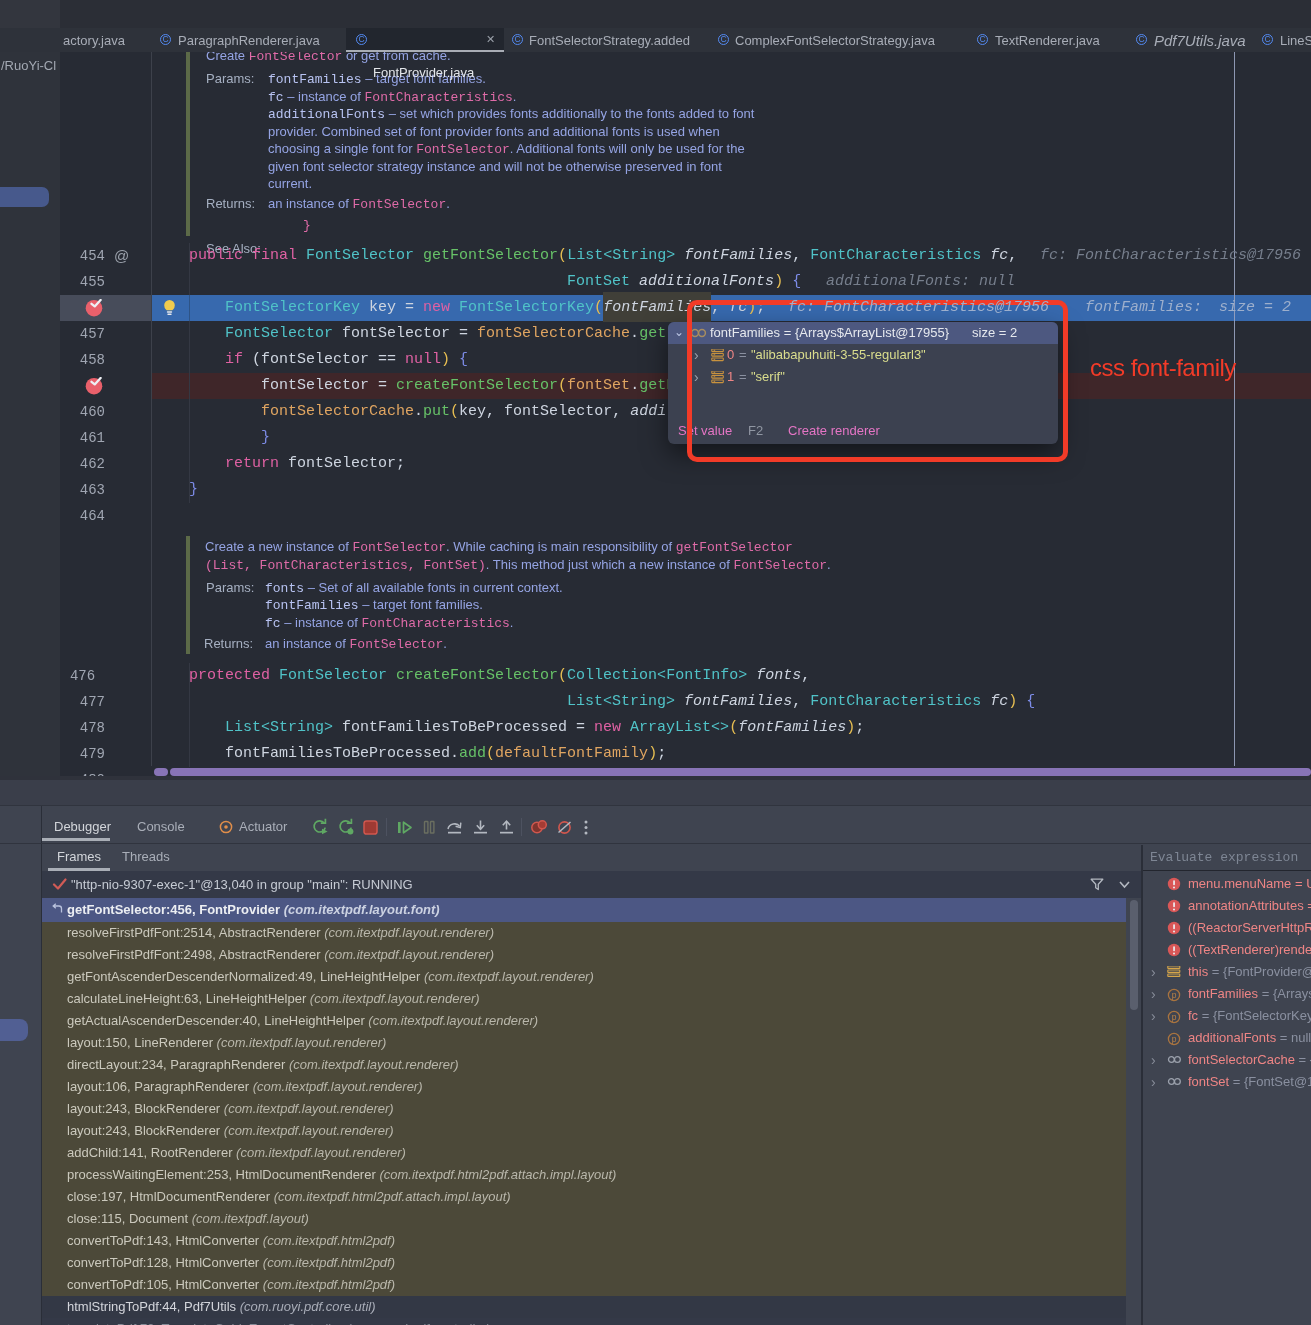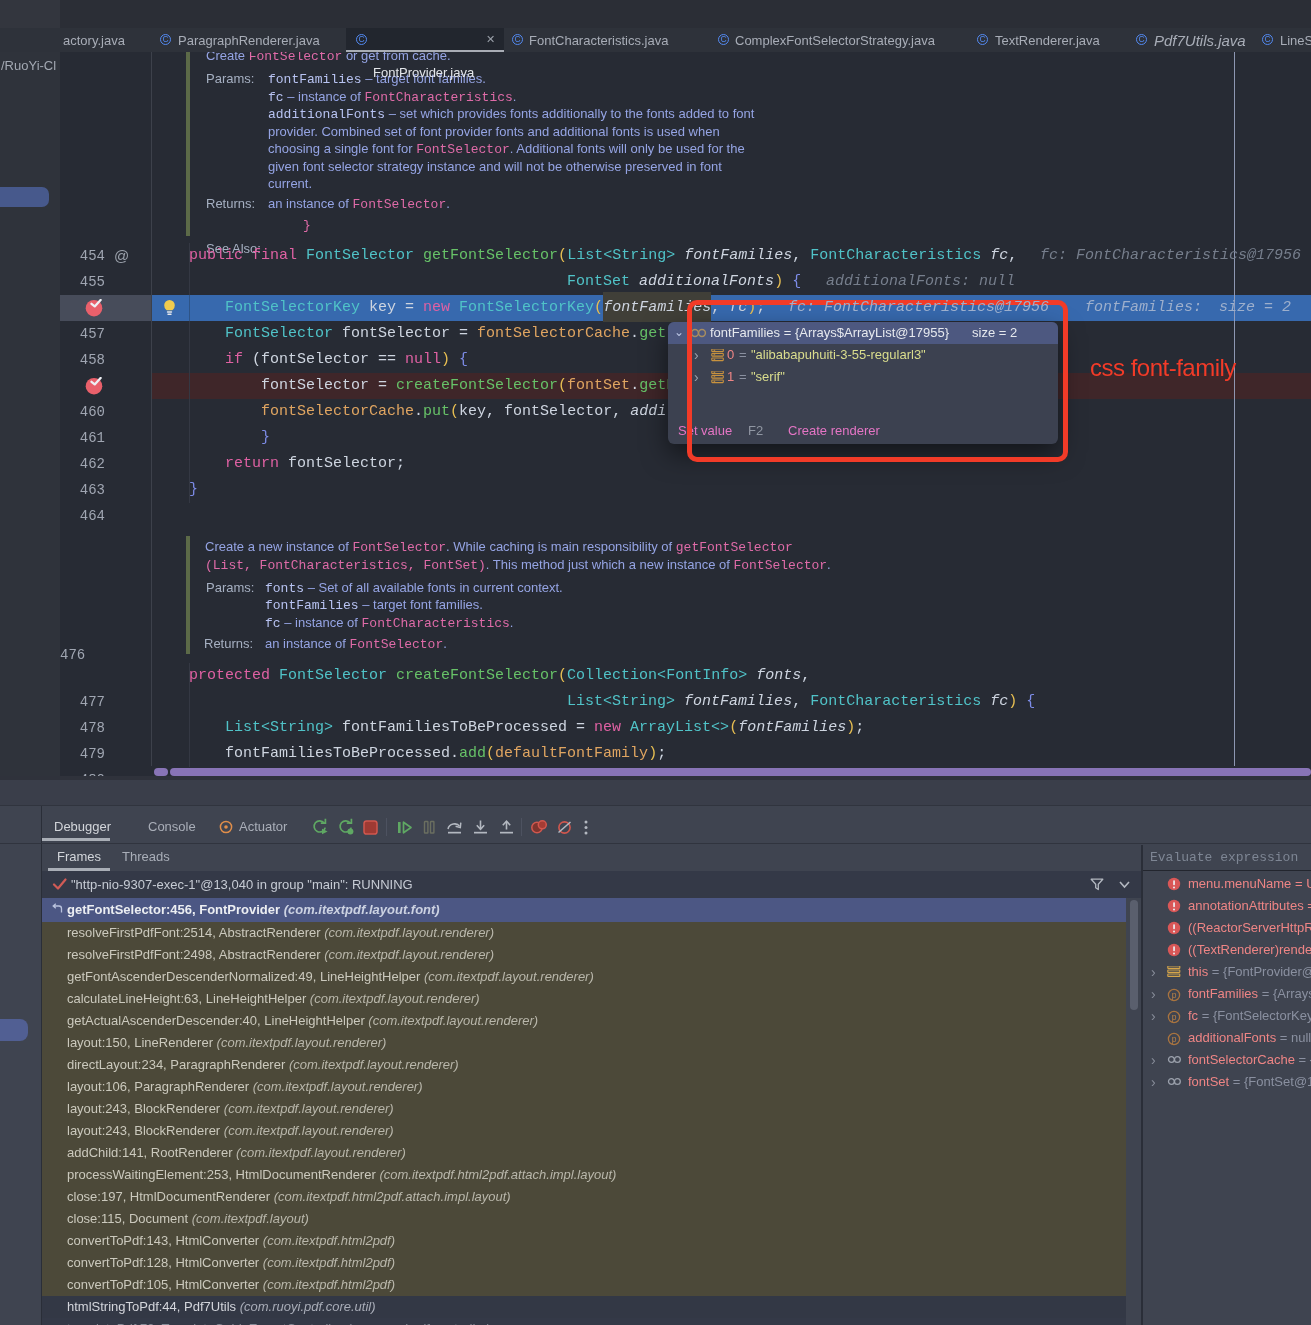--- a/index.html
+++ b/index.html
@@ -18,21 +18,21 @@
 <div style="position:absolute;left:160px;top:33px;width:11px;height:12px;font-size:8.5px;line-height:12px;text-align:center;color:#538af2;z-index:42;">C</div>
 <div style="position:absolute;left:178px;top:31.5px;white-space:pre;font-size:13px;line-height:17px;color:#a8adb7;z-index:42;">ParagraphRenderer.java</div>
 <div style="position:absolute;left:346px;top:28px;width:158px;height:24px;background:#22262e;z-index:41;"></div>
 <div style="position:absolute;left:346px;top:49.5px;width:158px;height:2.5px;background:#a9adb5;z-index:42;"></div>
 <div style="position:absolute;left:356px;top:34px;width:11px;height:11px;border:1.4px solid #538af2;border-radius:50%;box-sizing:border-box;z-index:42;"></div>
 <div style="position:absolute;left:356px;top:33px;width:11px;height:12px;font-size:8.5px;line-height:12px;text-align:center;color:#538af2;z-index:42;">C</div>
 <div style="position:absolute;left:373px;top:31.5px;white-space:pre;font-size:13px;line-height:17px;color:#e3e6ea;z-index:42;margin-top:32px;">FontProvider.java</div>
 <div style="position:absolute;left:486px;top:31px;white-space:pre;font-size:11px;line-height:17px;color:#9aa0a9;z-index:42;">✕</div>
 <div style="position:absolute;left:512px;top:34px;width:11px;height:11px;border:1.4px solid #538af2;border-radius:50%;box-sizing:border-box;z-index:42;"></div>
 <div style="position:absolute;left:512px;top:33px;width:11px;height:12px;font-size:8.5px;line-height:12px;text-align:center;color:#538af2;z-index:42;">C</div>
-<div style="position:absolute;left:529px;top:31.5px;white-space:pre;font-size:13px;line-height:17px;color:#a8adb7;z-index:42;">FontCharacteristics.java</div>
+<div style="position:absolute;left:529px;top:31.5px;white-space:pre;font-size:13px;line-height:17px;color:#a8adb7;z-index:42;">FontSelectorStrategy.added</div>
 <div style="position:absolute;left:718px;top:34px;width:11px;height:11px;border:1.4px solid #538af2;border-radius:50%;box-sizing:border-box;z-index:42;"></div>
 <div style="position:absolute;left:718px;top:33px;width:11px;height:12px;font-size:8.5px;line-height:12px;text-align:center;color:#538af2;z-index:42;">C</div>
 <div style="position:absolute;left:735px;top:31.5px;white-space:pre;font-size:13px;line-height:17px;color:#a8adb7;z-index:42;">ComplexFontSelectorStrategy.java</div>
 <div style="position:absolute;left:977px;top:34px;width:11px;height:11px;border:1.4px solid #538af2;border-radius:50%;box-sizing:border-box;z-index:42;"></div>
 <div style="position:absolute;left:977px;top:33px;width:11px;height:12px;font-size:8.5px;line-height:12px;text-align:center;color:#538af2;z-index:42;">C</div>
 <div style="position:absolute;left:995px;top:31.5px;white-space:pre;font-size:13px;line-height:17px;color:#a8adb7;z-index:42;">TextRenderer.java</div>
 <div style="position:absolute;left:1136px;top:34px;width:11px;height:11px;border:1.4px solid #538af2;border-radius:50%;box-sizing:border-box;z-index:42;"></div>
 <div style="position:absolute;left:1136px;top:33px;width:11px;height:12px;font-size:8.5px;line-height:12px;text-align:center;color:#538af2;z-index:42;">C</div>
 <div style="position:absolute;left:1154px;top:31.5px;white-space:pre;font-size:15px;line-height:17px;color:#a8adb7;font-style:italic;z-index:42;">Pdf7Utils.java</div>
 <div style="position:absolute;left:1262px;top:34px;width:11px;height:11px;border:1.4px solid #538af2;border-radius:50%;box-sizing:border-box;z-index:42;"></div>
@@ -97,21 +97,21 @@
 <div class="code" style="top:741px;"><span style="color:#ced5e0;">        </span><span style="color:#ced5e0;">fontFamiliesToBeProcessed.</span><span style="color:#67c268;">add</span><span style="color:#e7be52;">(</span><span style="color:#e0a561;">defaultFontFamily</span><span style="color:#e7be52;">)</span><span style="color:#ced5e0;">;</span></div>
 <div style="position:absolute;left:60px;top:243px;width:45px;height:26px;line-height:26px;text-align:right;font-family:'Liberation Mono',monospace;font-size:14px;color:#a0a6b2;">454</div>
 <div style="position:absolute;left:60px;top:269px;width:45px;height:26px;line-height:26px;text-align:right;font-family:'Liberation Mono',monospace;font-size:14px;color:#a0a6b2;">455</div>
 <div style="position:absolute;left:60px;top:321px;width:45px;height:26px;line-height:26px;text-align:right;font-family:'Liberation Mono',monospace;font-size:14px;color:#a0a6b2;">457</div>
 <div style="position:absolute;left:60px;top:347px;width:45px;height:26px;line-height:26px;text-align:right;font-family:'Liberation Mono',monospace;font-size:14px;color:#a0a6b2;">458</div>
 <div style="position:absolute;left:60px;top:399px;width:45px;height:26px;line-height:26px;text-align:right;font-family:'Liberation Mono',monospace;font-size:14px;color:#a0a6b2;">460</div>
 <div style="position:absolute;left:60px;top:425px;width:45px;height:26px;line-height:26px;text-align:right;font-family:'Liberation Mono',monospace;font-size:14px;color:#a0a6b2;">461</div>
 <div style="position:absolute;left:60px;top:451px;width:45px;height:26px;line-height:26px;text-align:right;font-family:'Liberation Mono',monospace;font-size:14px;color:#a0a6b2;">462</div>
 <div style="position:absolute;left:60px;top:477px;width:45px;height:26px;line-height:26px;text-align:right;font-family:'Liberation Mono',monospace;font-size:14px;color:#a0a6b2;">463</div>
 <div style="position:absolute;left:60px;top:503px;width:45px;height:26px;line-height:26px;text-align:right;font-family:'Liberation Mono',monospace;font-size:14px;color:#a0a6b2;">464</div>
-<div style="position:absolute;left:60px;top:642px;width:45px;height:26px;line-height:26px;text-align:left;font-family:'Liberation Mono',monospace;font-size:14px;color:#a0a6b2;">476</div>
+<div style="position:absolute;left:60px;top:663px;width:45px;height:26px;line-height:26px;text-align:center;font-family:'Liberation Mono',monospace;font-size:14px;color:#a0a6b2;">476</div>
 <div style="position:absolute;left:60px;top:689px;width:45px;height:26px;line-height:26px;text-align:right;font-family:'Liberation Mono',monospace;font-size:14px;color:#a0a6b2;">477</div>
 <div style="position:absolute;left:60px;top:715px;width:45px;height:26px;line-height:26px;text-align:right;font-family:'Liberation Mono',monospace;font-size:14px;color:#a0a6b2;">478</div>
 <div style="position:absolute;left:60px;top:741px;width:45px;height:26px;line-height:26px;text-align:right;font-family:'Liberation Mono',monospace;font-size:14px;color:#a0a6b2;">479</div>
 <div style="position:absolute;left:60px;top:767px;width:45px;height:26px;line-height:26px;text-align:right;font-family:'Liberation Mono',monospace;font-size:14px;color:#a0a6b2;">480</div>
 <div style="position:absolute;left:114px;top:243px;white-space:pre;font-size:15px;line-height:26px;color:#9aa0aa;">@</div>
 <svg style="position:absolute;left:85px;top:299px;" width="20" height="18" viewBox="0 0 20 18">
 <circle cx="9" cy="9.2" r="8.3" fill="#e9606b"></circle>
 <path d="M6.5 4.8 L9.7 7.4 L15.6 0.9" stroke="#eef0f4" stroke-width="2.3" fill="none" stroke-linecap="round" stroke-linejoin="round"></path>
   </svg>
 <svg style="position:absolute;left:85px;top:377px;" width="20" height="18" viewBox="0 0 20 18">
@@ -165,21 +165,21 @@
 <div style="position:absolute;left:1090px;top:353px;white-space:pre;font-size:24px;line-height:30px;color:#f23b28;letter-spacing:-0.5px;">css font-family</div>
 <div style="position:absolute;left:0px;top:776px;width:1311px;height:4px;background:#2f323b;"></div>
 <div style="position:absolute;left:0px;top:780px;width:1311px;height:26px;background:#3a3e4a;"></div>
 <div style="position:absolute;left:0px;top:805px;width:1311px;height:1px;background:#30343e;"></div>
 <div style="position:absolute;left:0px;top:806px;width:1311px;height:519px;background:#3f4450;"></div>
 <div style="position:absolute;left:0px;top:806px;width:41px;height:519px;background:#3f4450;"></div>
 <div style="position:absolute;left:41px;top:806px;width:1px;height:519px;background:#2a2e38;"></div>
 <div style="position:absolute;left:0px;top:1019px;width:28px;height:22px;background:#515f93;border-radius:0 8px 8px 0;"></div>
 <div style="position:absolute;left:54px;top:814px;white-space:pre;font-size:13px;line-height:26px;color:#d2d5da;">Debugger</div>
 <div style="position:absolute;left:42px;top:838px;width:68px;height:2.5px;background:#a9aeb6;"></div>
-<div style="position:absolute;left:148px;top:814px;white-space:pre;font-size:13px;line-height:26px;color:#a9aeb8;">Console</div>
+<div style="position:absolute;left:137px;top:814px;white-space:pre;font-size:13px;line-height:26px;color:#a9aeb8;">Console</div>
 <svg style="position:absolute;left:219px;top:820px;" width="14" height="14" viewBox="0 0 14 14">
 <circle cx="7" cy="7" r="5.6" fill="none" stroke="#e08e4a" stroke-width="1.5"></circle>
 <circle cx="7" cy="7" r="1.8" fill="#e08e4a"></circle>
   </svg>
 <div style="position:absolute;left:239px;top:814px;white-space:pre;font-size:13px;line-height:26px;color:#a9aeb8;">Actuator</div>
 <svg style="position:absolute;left:311px;top:818px;" width="18" height="18" viewBox="0 0 18 18">
     <path d="M13.2 5.0 A5.6 5.6 0 1 0 14.2 9.6" fill="none" stroke="#5fa863" stroke-width="1.7"></path>
     <path d="M9.8 5.2 L14.4 5.2 L14.4 0.8" fill="none" stroke="#5fa863" stroke-width="1.7"></path>
     <path d="M11 10.8 L16.6 13.4 L11 16.2 Z" fill="#5fa863"></path>
   </svg>

